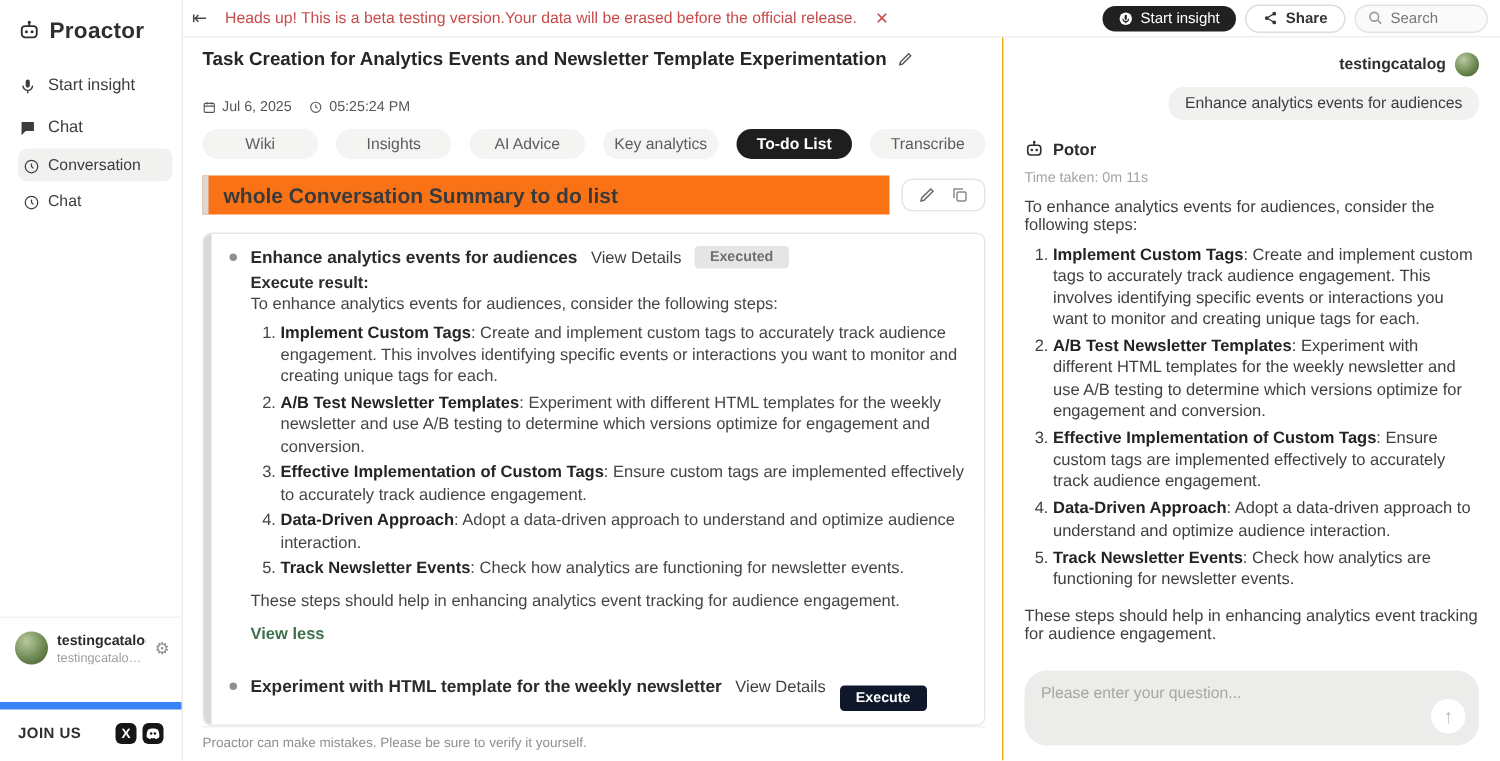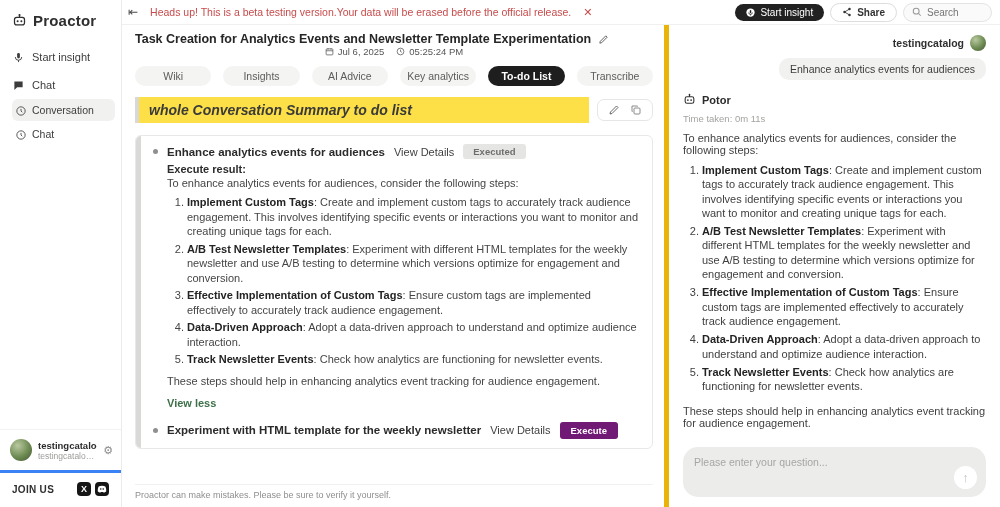--- a/index.html
+++ b/index.html
@@ -16,71 +16,71 @@
   .sub-item { display:flex; align-items:flex-end; gap:6px; padding:5px 4px; font-size:10.5px; color:#3c3c3c; border-radius:6px; cursor:pointer; margin-bottom:2px; }
   .sub-item.active { background:#f1f1ef; }
   .side-bottom { margin-top:auto; }
   .user-row { display:flex; align-items:center; gap:6px; padding:9px 8px 9px 10px; border-top:1px solid #f2f2f0; }
   .avatar { width:22px; height:22px; min-width:22px; border-radius:50%; background:radial-gradient(circle at 35% 30%, #b9c9a0, #6d8a52 55%, #42552f); }
   .avatar.small { width:16px; height:16px; min-width:16px; }
   .user-meta { overflow:hidden; flex:1; }
   .user-name { font-size:9.5px; font-weight:700; color:#2c2c2c; }
   .user-email { font-size:8.5px; color:#9c9c9a; white-space:nowrap; overflow:hidden; text-overflow:ellipsis; }
   .gear { font-size:11px; color:#8d8d8b; cursor:pointer; }
-  .join-row { display:flex; align-items:center; justify-content:space-between; padding:9px 12px 11px; border-top:3px solid #3b82f6; }
+  .join-row { display:flex; align-items:center; justify-content:space-between; padding:9px 12px 11px; border-top:5px solid #3b82f6;margin-top:16px; }
   .join-label { font-size:10px; font-weight:700; letter-spacing:.3px; color:#2f2f2f; }
   .social { display:flex; gap:4px; }
   .social-btn { width:14px; height:14px; border-radius:4px; background:#161616; color:#fff; display:flex; align-items:center; justify-content:center; font-size:9px; font-weight:700; cursor:pointer; }
 
   
   .main-wrap { flex:1; display:flex; flex-direction:column; min-width:0; }
   .topbar { height:25px; min-height:25px; border-bottom:1px solid #f0f0ee; display:flex; align-items:center; padding:0 8px 0 4px; gap:10px; }
   .collapse-icon { font-size:12px; color:#4a4a4a; cursor:pointer; padding:0 2px; }
   .banner-text { color:var(--banner-red,#c84b4b); font-size:10.5px; }
   .banner-close { color:var(--banner-red,#c84b4b); font-size:11px; cursor:pointer; margin-left:2px; }
   .topbar-right { margin-left:auto; display:flex; align-items:center; gap:6px; }
   .btn-dark { display:flex; align-items:center; gap:5px; background:var(--pill-black,#212121); color:#fff; border:none; border-radius:11px; padding:3px 11px; font-size:10px; cursor:pointer; font-family:inherit; }
   .btn-light { display:flex; align-items:center; gap:5px; background:#fff; color:#333; border:1px solid #dddddb; border-radius:11px; padding:3px 11px; font-size:10px; font-weight:600; cursor:pointer; font-family:inherit; }
   .search-box { display:flex; align-items:center; gap:5px; border:1px solid #e3e3e1; background:#fafafa; border-radius:11px; padding:3px 8px; }
   .search-box input { border:none; background:transparent; outline:none; font-size:10px; width:56px; font-family:inherit; color:#555; }
 
   .columns { flex:1; display:flex; min-height:0; }
-  .main-col { width:547px; min-width:547px; border-right:5px solid #eab308; display:flex; flex-direction:column; padding:5px 11px 0 13px; }
+  .main-col { width:547px; min-width:547px; border-right:1px solid #eab308; display:flex; flex-direction:column; padding:5px 11px 0 13px; }
   .chat-col { flex:1; display:flex; flex-direction:column; padding:5px 14px 10px; min-width:0; }
 
   
   .title-row { display:flex; align-items:center; gap:7px; margin-top:2px; }
   .page-title { font-size:12.5px; font-weight:700; color:#262626; }
-  .meta-row { display:flex; align-items:center; gap:12px; margin-top:0; font-size:9.5px; color:#555;justify-content:center; }
+  .meta-row { display:flex; align-items:center; gap:12px; margin-top:20px; font-size:9.5px; color:#555; }
   .meta-item { display:flex; align-items:center; gap:4px; }
   .tabs { display:flex; gap:12px; margin-top:9px; }
   .tab { border:none; background:#f4f4f2; color:#5c5c5c; font-size:10.5px; padding:4px 0; flex:1; border-radius:11px; text-align:center; cursor:pointer; font-family:inherit; }
   .tab.active { background:#1e1e1e; color:#fff; font-weight:700; }
 
   .summary-head { display:flex; align-items:center; gap:8px; margin-top:11px; }
-  .heading-block { flex:1; background:#fde047; border-left:4px solid #d8d8d6; padding:5px 10px; font-size:14px; font-weight:700; color:#3a3a3a;font-style:italic; }
+  .heading-block { flex:1; background:#f97316; border-left:4px solid #d8d8d6; padding:5px 10px; font-size:14px; font-weight:700; color:#3a3a3a; }
   .tools-pill { display:flex; align-items:center; gap:10px; border:1px solid #e6e6e4; border-radius:7px; padding:4px 10px; background:#fff; }
   .tool-icon { cursor:pointer; }
 
   .card { margin-top:12px; border:1px solid #e8e8e6; border-radius:6px; position:relative; padding:8px 12px 9px 17px; background:#fff; }
   .card::before { content:""; position:absolute; left:0; top:0; bottom:0; width:5px; background:#d9d9d7; border-radius:5px 0 0 5px; }
   .todo-head { display:flex; align-items:center; gap:9px; font-size:11.5px; }
   .dot { width:5px; height:5px; min-width:5px; border-radius:50%; background:#8f8f8d; }
   .todo-title { font-weight:700; color:#2b2b2b; }
   .view-details { font-size:11px; color:#3f3f3f; cursor:pointer; }
   .badge { background:#e5e5e3; color:#6e6e6e; font-size:9.5px; padding:2px 10px; border-radius:3px; font-weight:600; }
   .exec-label { font-weight:700; font-size:11px; color:#2c2c2c; margin:4px 0 0 14px; }
   .intro-text { font-size:11px; color:#454545; margin:2px 0 6px 14px; }
   ol.steps { margin:0 0 0 14px; padding-left:20px; font-size:11px; color:#454545; line-height:1.32; }
   ol.steps li { margin-bottom:3px; }
   ol.steps b { color:#242424; }
   .outro-text { font-size:11px; color:#454545; margin:8px 0 0 14px; }
   .view-less { display:inline-block; font-size:11px; font-weight:700; color:var(--view-less-green,#3e7049); margin:10px 0 0 14px; cursor:pointer; }
   .todo2 { margin-top:11px; }
-  .btn-execute { background:#701a75; color:#fff; font-size:9.5px; padding:3px 11px; border-radius:3px; border:none; font-weight:600; cursor:pointer; font-family:inherit; }
+  .btn-execute { background:#0f172a; color:#fff; font-size:9.5px; padding:3px 11px; border-radius:3px; border:none; font-weight:600; cursor:pointer; font-family:inherit;margin-top:15px; }
   .main-footer { margin-top:auto; border-top:1px solid #f1f1ef; text-align:left; font-size:9px; color:#8f8f8f; padding:5px 0 7px; }
 
   
   .chat-user-row { display:flex; align-items:center; gap:6px; justify-content:flex-end; font-size:10.5px; font-weight:700; color:#2f2f2f; margin-top:5px; }
   .chat-bubble { align-self:flex-end; background:#f1f1ef; border-radius:10px; padding:5px 11px; font-size:10.5px; color:#3c3c3c; margin-top:7px; }
   .assistant-row { display:flex; align-items:center; gap:6px; font-size:11px; font-weight:700; color:#2c2c2c; margin-top:13px; }
   .time-taken { font-size:9.5px; color:#a3a3a1; margin-top:7px; }
   .chat-intro { font-size:11px; color:#3f3f3f; margin-top:8px; }
   ol.chat-steps { margin:7px 0 0; padding-left:19px; font-size:11px; color:#3f3f3f; line-height:1.3; }
   ol.chat-steps li { margin-bottom:4px; }

